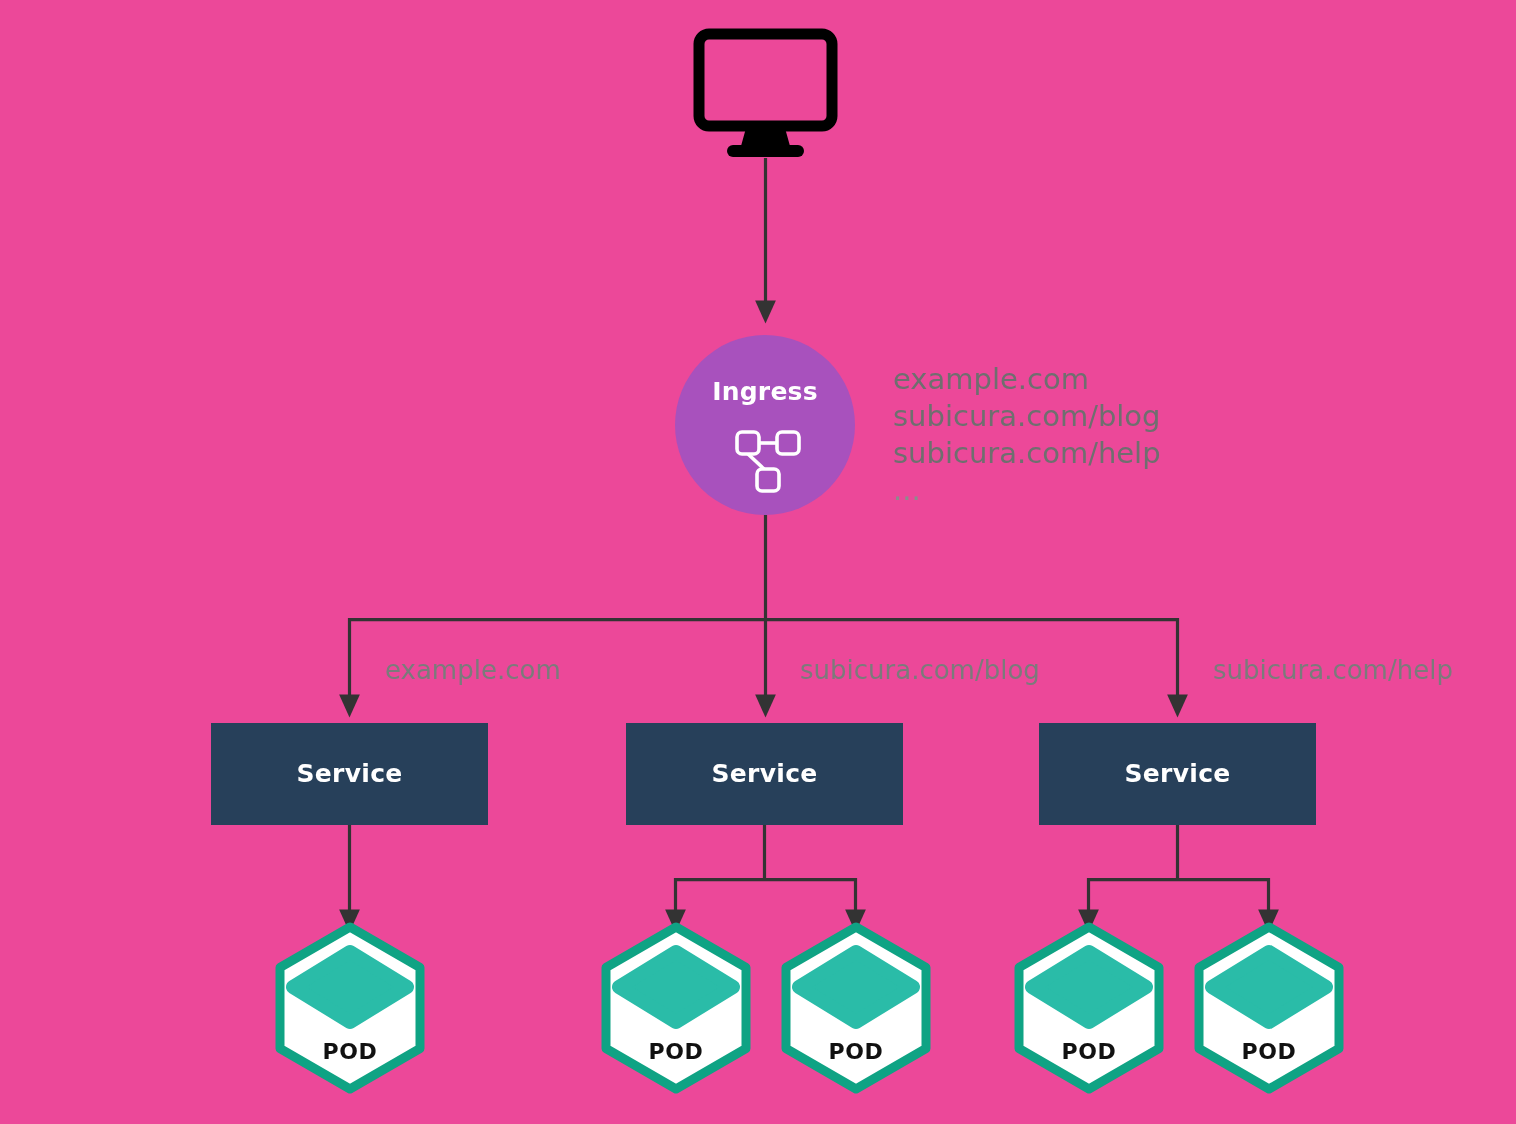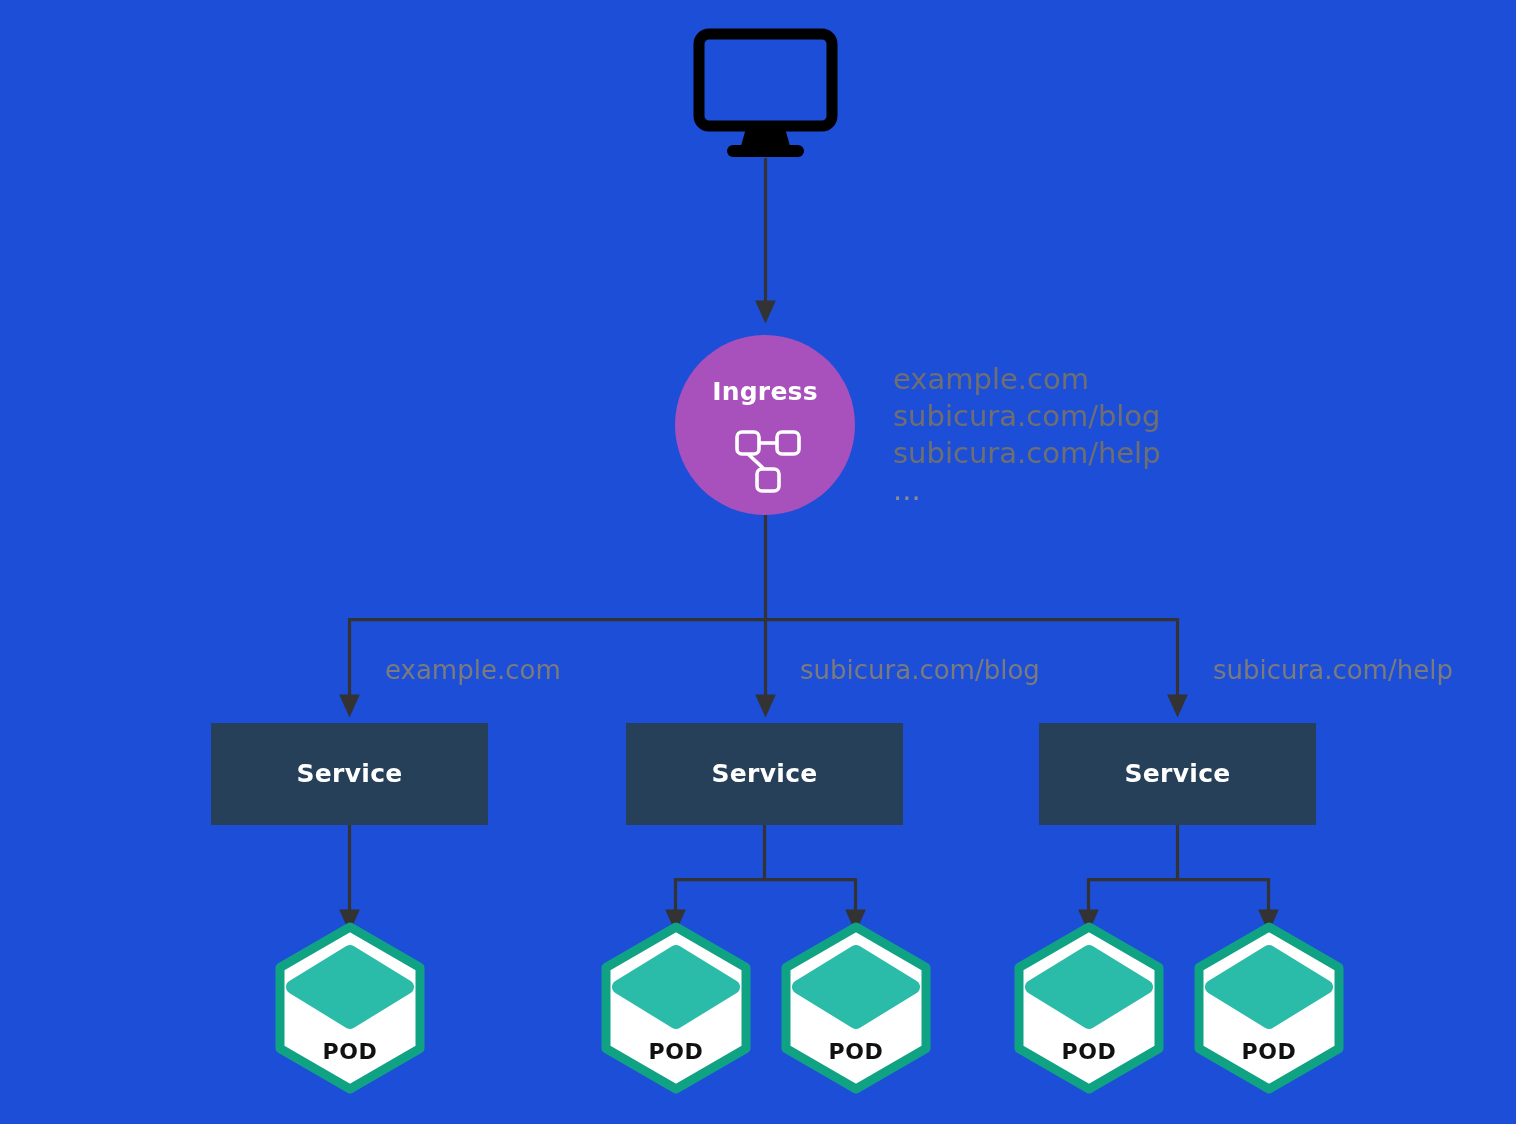--- a/index.html
+++ b/index.html
@@ -10,21 +10,21 @@
   body {
     width: 1516px;
     height: 1124px;
     font-family: "DejaVu Sans", sans-serif;
     overflow: hidden;
   }
   #diagram-root {
     position: relative;
     width: 1516px;
     height: 1124px;
-    background: #1d4ed8;
+    background: #ec4899;
     text-decoration: underline;
   }
   svg.canvas {
     position: absolute;
     top: 0;
     left: 0;
     width: 1516px;
     height: 1124px;
     display: block;
   }

